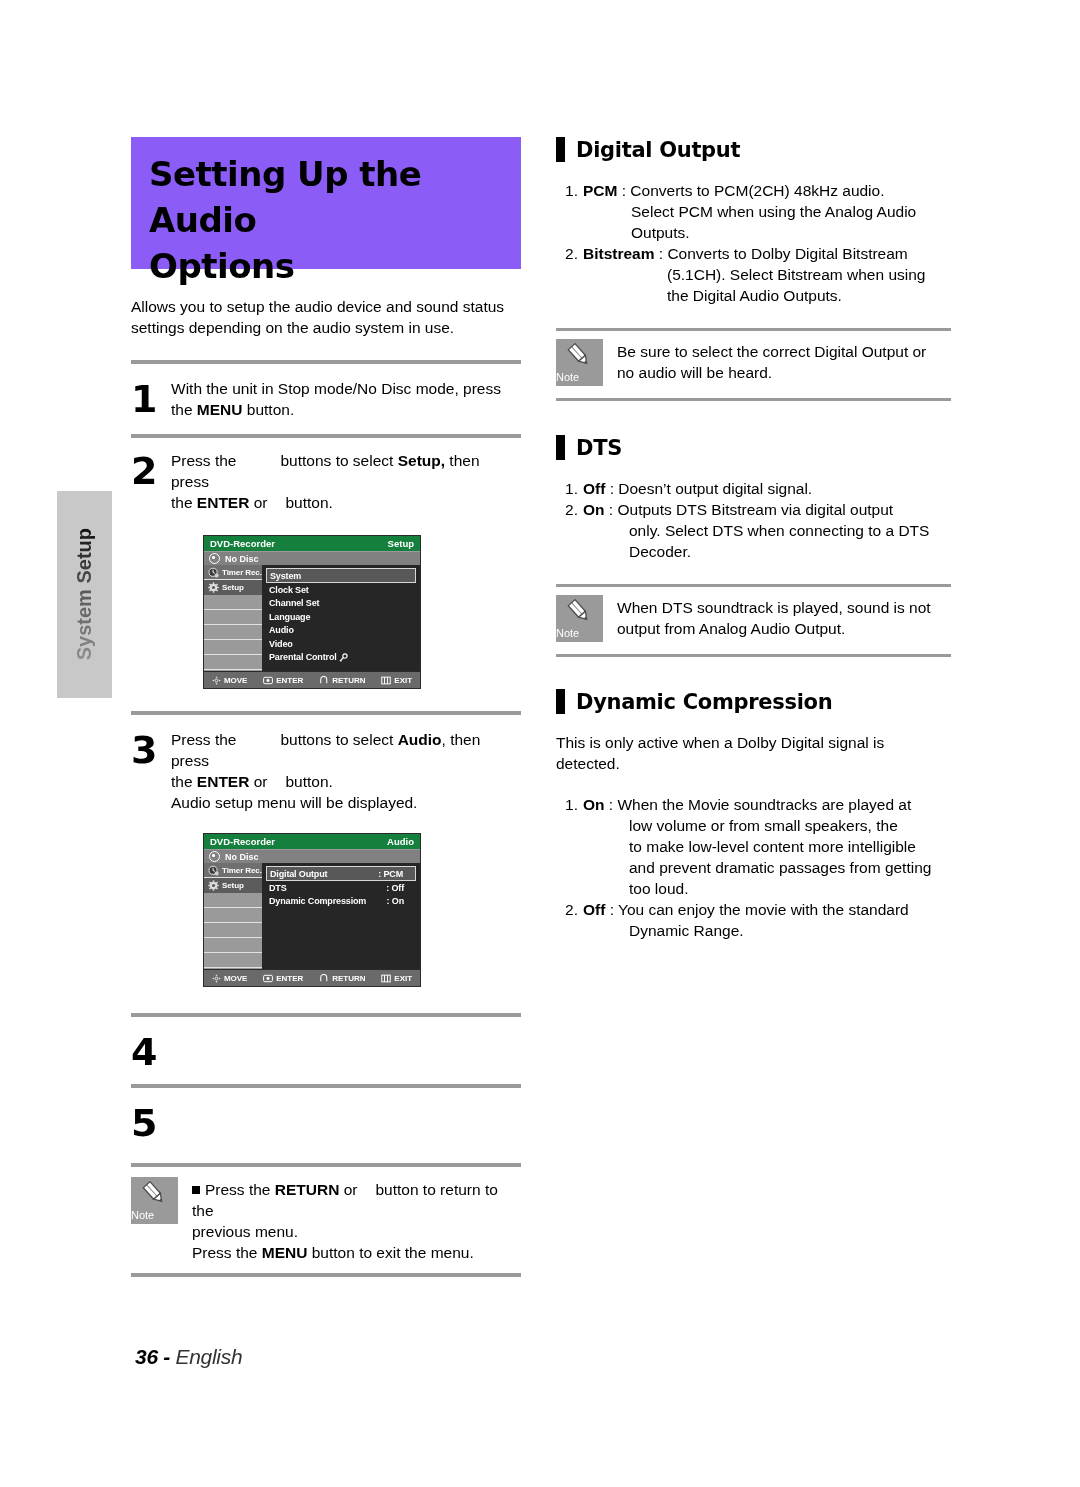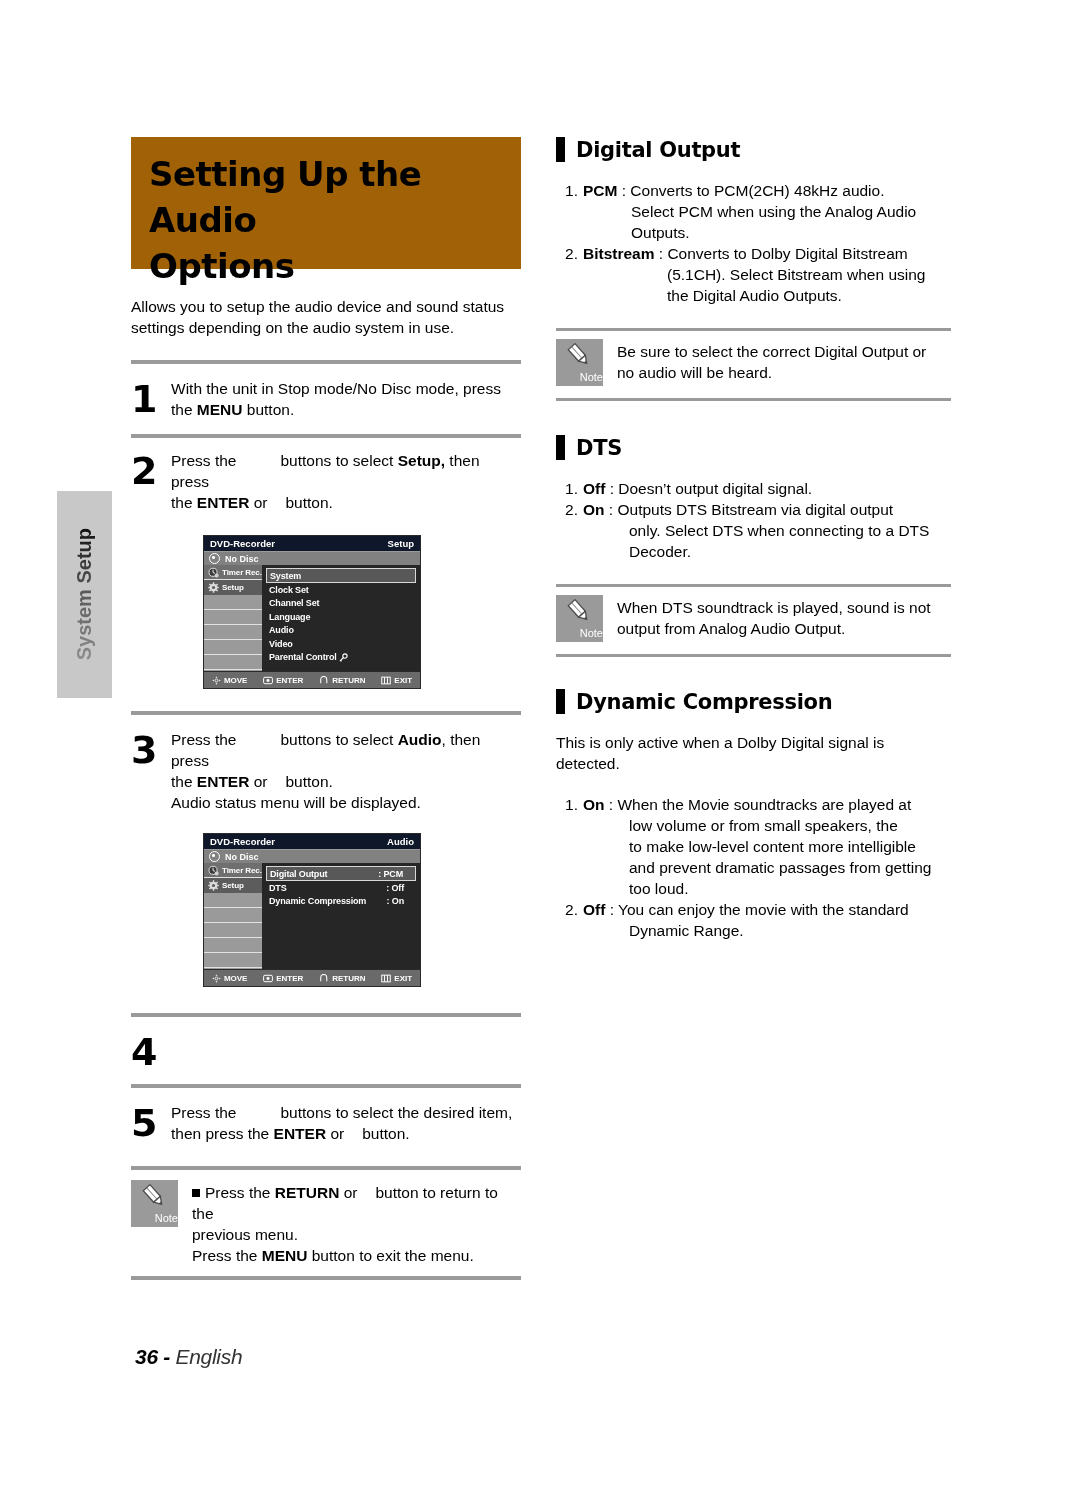--- a/index.html
+++ b/index.html
@@ -50,21 +50,21 @@
   }
   .col-right {
     position: absolute;
     left: 556px;
     top: 137px;
     width: 395px;
   }
 
   
   .title-box {
-    background: #a16207;
+    background: #8b5cf6;
     width: 390px;
     height: 132px;
     box-sizing: border-box;
     padding: 14px 18px 0 18px;
   }
   .title-box-text {
     font-family: "DejaVu Sans", sans-serif;
     font-weight: bold;
     font-size: 34px;
     line-height: 46px;
@@ -116,21 +116,21 @@
 
   
   .note {
     display: flex;
     align-items: flex-start;
   }
   .note-icon-wrap {
     width: 47px;
     flex: 0 0 47px;
     background: #9a9a9a;
-    text-align: right;
+    text-align: left;
     padding-top: 4px;
     padding-bottom: 2px;
   }
   .note-pencil {
     display: block;
     margin: 0 auto;
   }
   .note-label {
     display: block;
     font-size: 11px;
@@ -185,21 +185,21 @@
   .osd {
     width: 218px;
     background: #6e6e6e;
     border: 1px solid #2a2a2a;
     font-family: "Liberation Sans", sans-serif;
     position: relative;
     box-sizing: border-box;
   }
   .osd-top {
     height: 15px;
-    background: #0f172a;
+    background: #15803d;
     display: flex;
     align-items: center;
     justify-content: space-between;
     padding: 0 6px;
     box-sizing: border-box;
   }
   .osd-top-left {
     color: #ffffff;
     font-size: 9.5px;
     font-weight: bold;
@@ -472,21 +472,21 @@
 
   <div style="height:22px"></div>
   <div class="rule"></div>
   <div style="height:14px"></div>
 
   <div class="step">
     <div class="step-num">3</div>
     <div class="step-body">
       <span>Press the</span><span class="gapw"></span><span>buttons to select </span><b>Audio</b><span>, then press</span><br>
       <span>the  </span><b>ENTER</b><span> or</span><span class="gapw-s"></span><span>button.</span><br>
-      <span>Audio status menu will be displayed.</span>
+      <span>Audio setup menu will be displayed.</span>
     </div>
   </div>
 
   <div style="height:20px"></div>
 
   <div style="margin-left:72px">
   <div class="osd">
     <div class="osd-top">
       <span class="osd-top-left">DVD-Recorder</span>
       <span class="osd-top-right">Audio</span>
@@ -582,24 +582,20 @@
   <div class="step">
     <div class="step-num">4</div>
   </div>
 
   <div style="height:14px"></div>
   <div class="rule"></div>
   <div style="height:14px"></div>
 
   <div class="step">
     <div class="step-num">5</div>
-    <div class="step-body">
-      <span>Press the</span><span class="gapw"></span><span>buttons to select the desired item,</span><br>
-      <span>then press the </span><b>ENTER</b><span> or</span><span class="gapw-s"></span><span>button.</span>
-    </div>
   </div>
 
   <div style="height:22px"></div>
   <div class="rule"></div>
   <div style="height:10px"></div>
 
   <div class="note">
     <div class="note-icon-wrap">
       <svg class="note-pencil" width="30" height="27" viewBox="0 0 30 27">
         <g transform="rotate(-42 15 13)">

